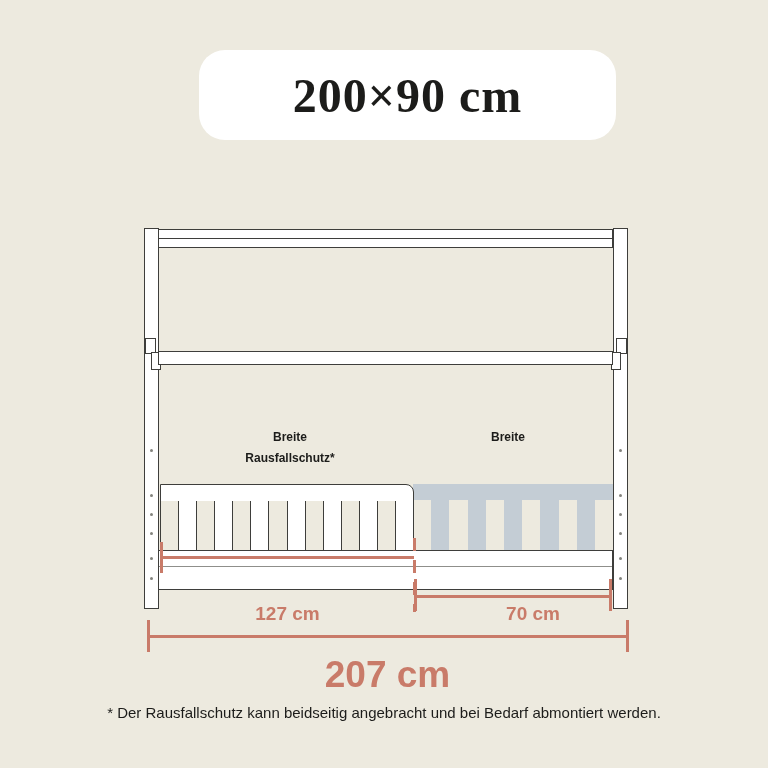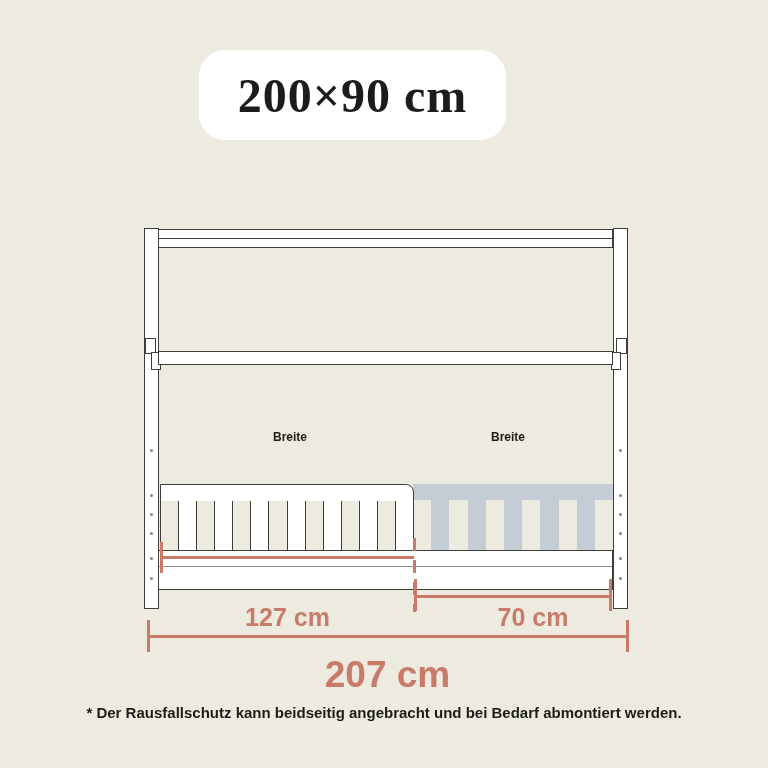--- a/index.html
+++ b/index.html
@@ -8,21 +8,21 @@
     position: relative;
     width: 768px;
     height: 768px;
     background: var(--bg, #EDEADF);
     overflow: hidden;
   }
   .abs { position: absolute; }
 
   
   .badge {
-    left: 199px; top: 50px; width: 307px; height: 90px;
+    left: 199px; top: 50px; width: 417px; height: 90px;
     background: #ffffff;
     border-radius: 26px;
     display: flex; align-items: center; justify-content: center;
   }
   .badge span {
     font-family: "Liberation Serif", serif;
     font-size: 48px; font-weight: 600;
     letter-spacing: 1px;
     color: var(--text, #1C1C1A);
   }
@@ -67,27 +67,27 @@
   
   .dim { background: var(--accent, #C97B69); }
   .dim-dash {
     background: repeating-linear-gradient(to bottom,
       var(--accent, #C97B69) 0 13px, rgba(0,0,0,0) 13px 22px);
   }
   .dim-label {
     text-align: center; font-weight: 700;
     color: var(--accent, #C97B69);
   }
-  .dim-label.small { font-size: 25px; text-align: center; }
+  .dim-label.small { font-size: 19px; text-align: center; }
   .dim-label.big   { font-size: 37px; }
 
   .footnote {
     left: 20px; top: 704px; width: 728px;
     text-align: center;
-    font-size: 15px; font-weight: 700;
+    font-size: 15px; font-weight: 400;
     color: var(--text, #1C1C1A);
   }
 </style>
 </head>
 <body>
 
 <div class="canvas" style="--bg: #EDEADF; --line: #3E3E3B; --ghost: #C4CDD5; --accent: #C97B69; --text: #1C1C1A;">
 
   <div class="abs badge">
     <span>200×90 cm</span>
@@ -156,20 +156,21 @@
         <div class="abs dot" style="left: 619px; top: 449px;"></div>
         <div class="abs dot" style="left: 619px; top: 494px;"></div>
         <div class="abs dot" style="left: 619px; top: 513px;"></div>
         <div class="abs dot" style="left: 619px; top: 532px;"></div>
         <div class="abs dot" style="left: 619px; top: 557px;"></div>
         <div class="abs dot" style="left: 619px; top: 577px;"></div>
       </div>
 
     <div class="abs part-label" style="left:170px; top:427px; width:240px;">
       <div>Breite</div>
+      <div>Rausfallschutz*</div>
     </div>
     <div class="abs part-label" style="left:408px; top:427px; width:200px;">
       <div>Breite</div>
     </div>
 
     <div class="abs dim" style="left:161px; top:556px; width:253px; height:3px;"></div>
     <div class="abs dim" style="left:159.5px; top:542px; width:3px; height:31px;"></div>
     <div class="abs dim-dash" style="left:412.5px; top:538px; width:3px; height:74px;"></div>
 
     <div class="abs dim" style="left:415px; top:595px; width:196px; height:3px;"></div>

